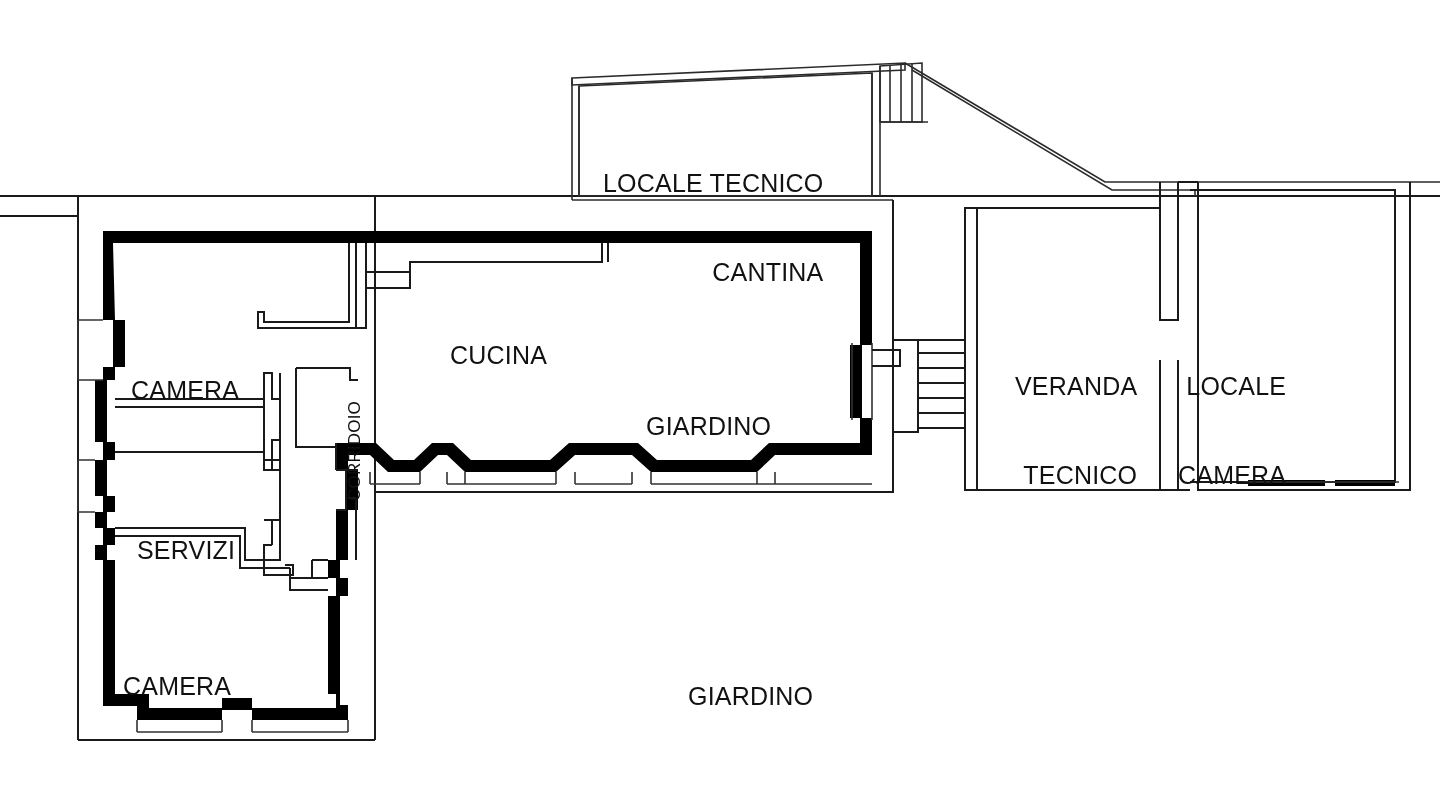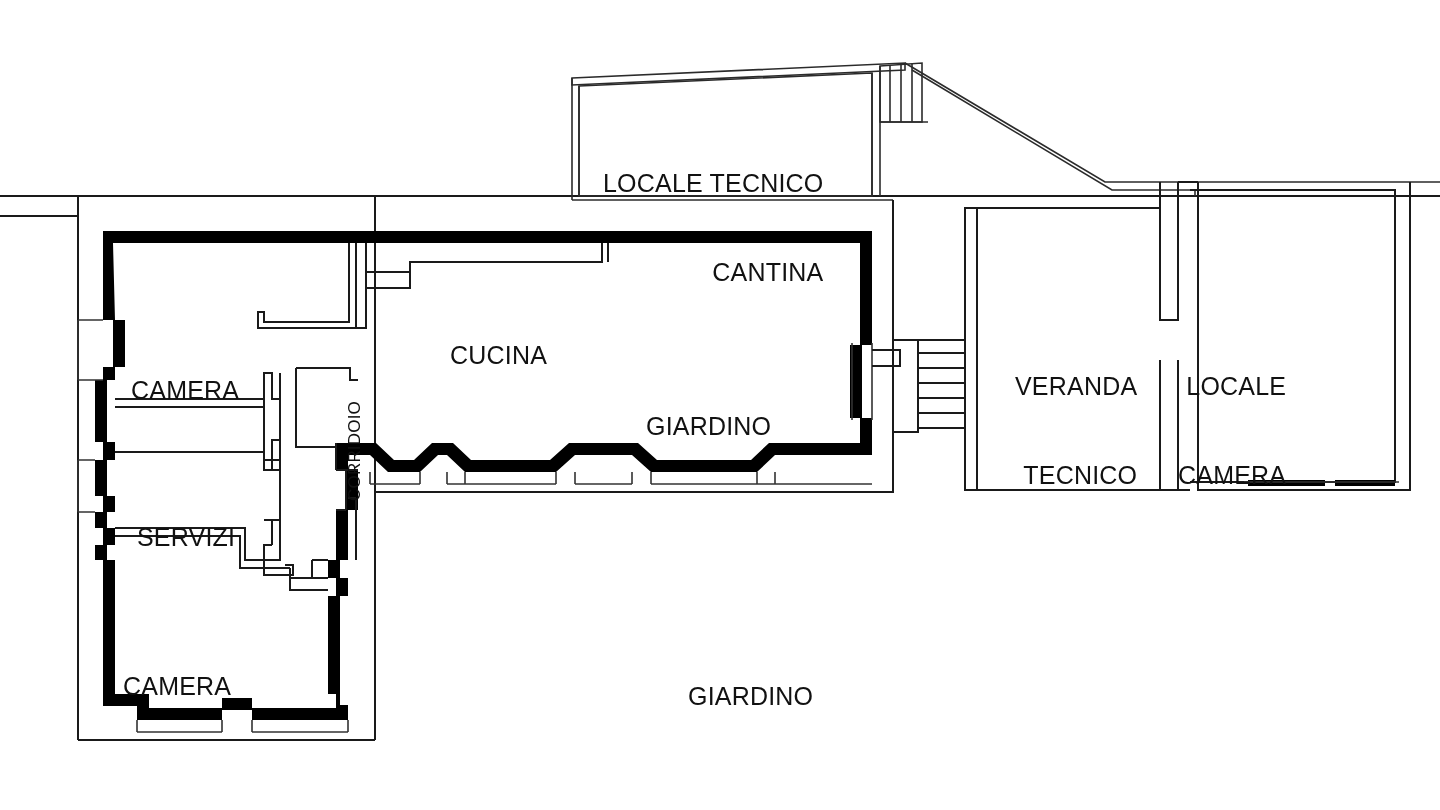--- a/index.html
+++ b/index.html
@@ -331,21 +331,21 @@
   </div>
 
   <div class="room-label lbl-lg" style="left:646px; top:353px;">
     <div>GIARDINO</div>
   </div>
 
   <div class="room-label lbl-sm rot90" style="left:305px; top:501px;">
     <div>CORRIDOIO</div>
   </div>
 
-  <div class="room-label lbl-lg" style="left:137px; top:464px;">
+  <div class="room-label lbl-lg" style="left:137px; top:477px;">
     <div>SERVIZI</div>
   </div>
 
   <div class="room-label lbl-lg" style="left:123px; top:613px;">
     <div>CAMERA</div>
   </div>
 
   <div class="room-label lbl-lg" style="left:688px; top:623px;">
     <div>GIARDINO</div>
   </div>

